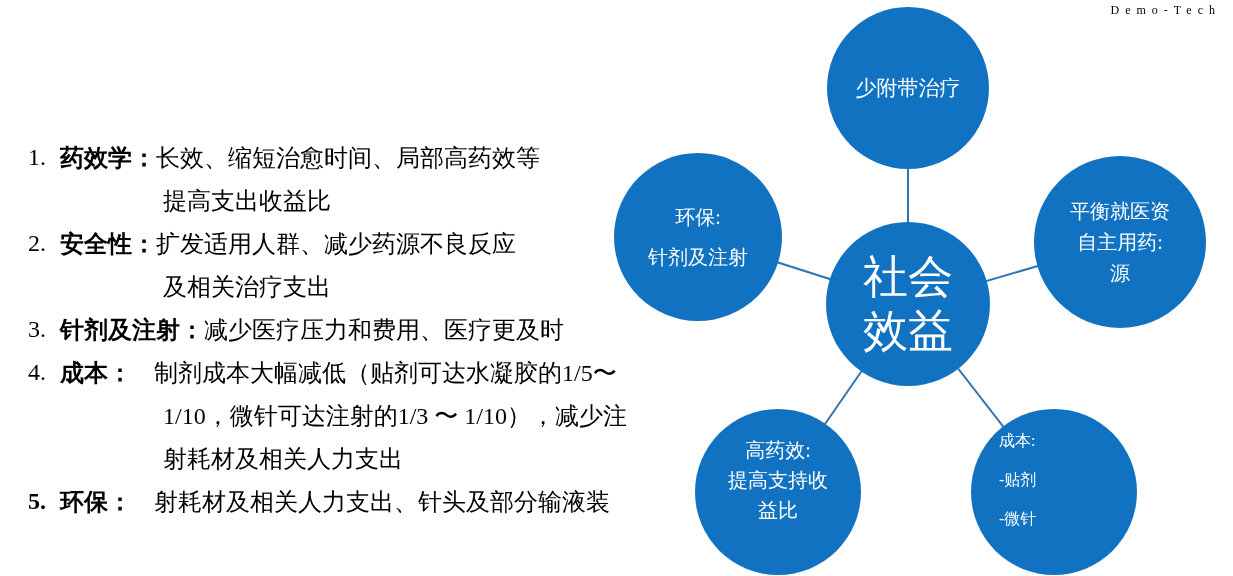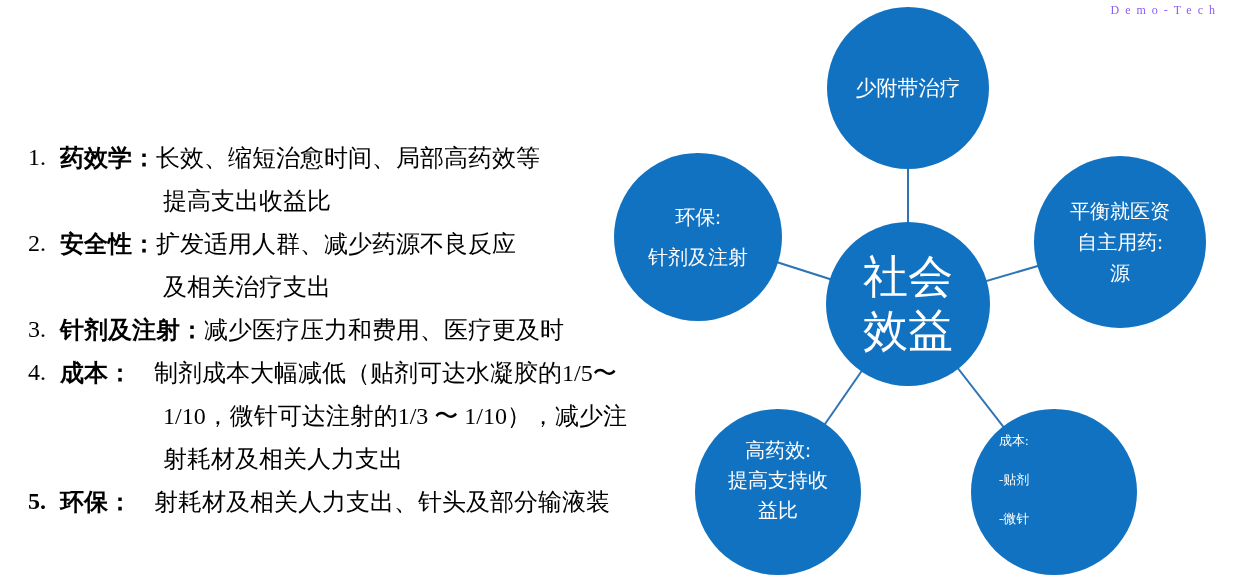--- a/index.html
+++ b/index.html
@@ -13,21 +13,21 @@
     color: #000000;
   }
 
   
   .watermark {
     position: absolute;
     top: 3px;
     right: 12px;
     font-size: 12px;
     letter-spacing: 6px;
-    color: #8b5cf6;
+    color: #000000;
     font-family: "Liberation Serif", "DejaVu Serif", serif;
   }
 
   
   .benefit-list {
     position: absolute;
     left: 28px;
     top: 136px;
     width: 650px;
     font-size: 24px;
@@ -71,21 +71,21 @@
 
   .node-selfmed     { left: 1034px; top: 156px; width: 172px; height: 172px; font-size: 20px; }
   .node-selfmed .lines { line-height: 31px; }
 
   .node-center      { left: 826px; top: 222px; width: 164px; height: 164px; font-size: 45px; }
   .node-center .lines { line-height: 54px; }
 
   .node-efficacy    { left: 695px; top: 409px; width: 166px; height: 166px; font-size: 20px; }
   .node-efficacy .lines { line-height: 30px; top: -12px; }
 
-  .node-cost        { left: 971px; top: 409px; width: 166px; height: 166px; font-size: 13px;
+  .node-cost        { left: 971px; top: 409px; width: 166px; height: 166px; font-size: 16px;
                       justify-content: flex-start; }
   .node-cost .lines { line-height: 39px; top: -13px; text-align: left; padding-left: 28px; }
 </style>
 </head>
 <body>
 
 <div id="canvas">
 
   <div class="watermark">Demo-Tech</div>
 

